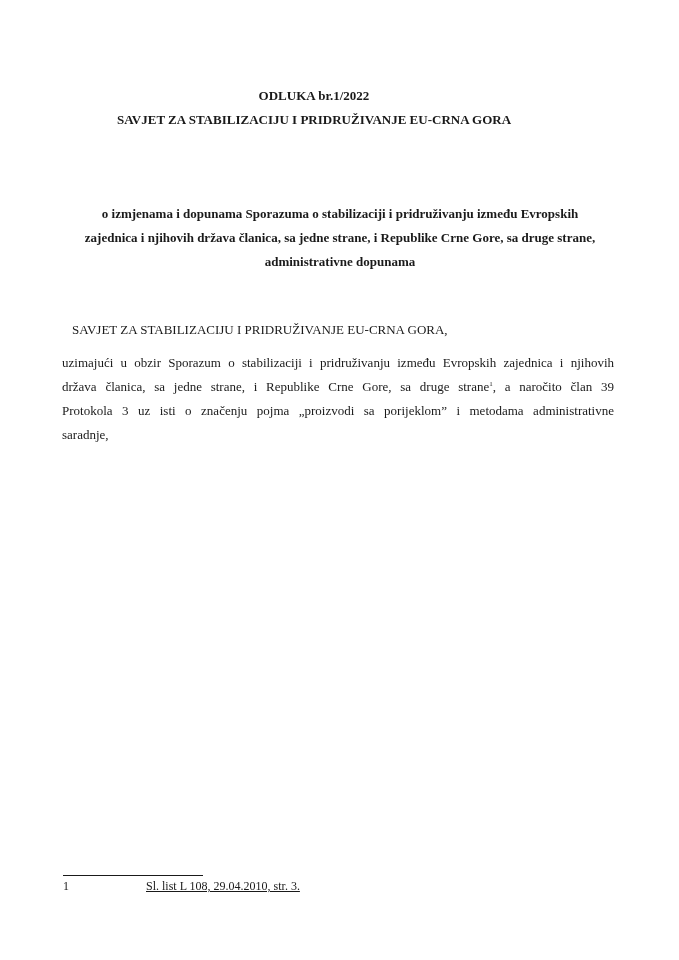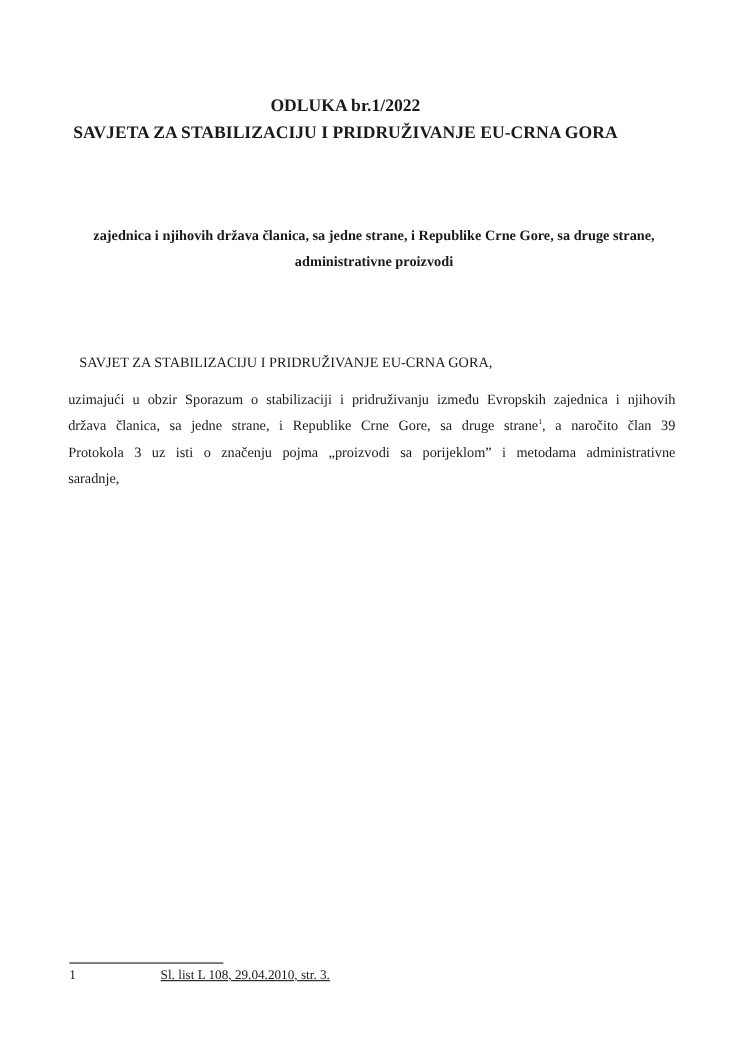--- a/index.html
+++ b/index.html
@@ -1,44 +1,45 @@
 <!DOCTYPE html>
 <html><head>
 <meta charset="utf-8">
 <style>
   html, body { margin: 0; padding: 0; background: #ffffff; }
   body { width: 679px; height: 960px; position: relative; overflow: hidden;
          font-family: "Liberation Serif", "DejaVu Serif", serif; color: #1a1a1a; }
   .page { position: absolute; left: 0; top: 0; width: 679px; height: 960px; background: #fff; }
-  .center { position: absolute; left: 0; width: 628px; text-align: center; font-weight: bold; font-size: 16px; }
+  .center { position: absolute; left: 0; width: 628px; text-align: center; font-weight: bold; font-size: 13px; }
   .t1 { top: 88px; }
   .t2 { top: 112px; }
   .t3 { top: 159px; }
   .subject { position: absolute; left: 62px; width: 556px; top: 202px; text-align: center;
              font-weight: bold; font-size: 13px; line-height: 24px; }
   .subject span { display: block; }
   .council { position: absolute; left: 62px; top: 322px; font-size: 13px; margin-left: 10px; }
   .body-para { position: absolute; left: 62px; width: 552px; top: 351px; font-size: 13px; line-height: 24px; }
   .body-para .line { display: block; text-align: justify; text-align-last: justify; height: 24px; font-family: Liberation Serif, serif; }
   .body-para .line.last { text-align-last: left; }
   sup { font-size: 7px; vertical-align: super; line-height: 0; }
   .fn-rule { position: absolute; left: 63px; top: 875px; width: 140px; height: 1px; background: #1a1a1a; }
   .fn-num { position: absolute; left: 63px; top: 879px; font-size: 12px; }
   .fn-text { position: absolute; left: 146px; top: 879px; font-size: 12px; text-decoration: underline; }
 </style>
 </head>
 <body>
 
 <div class="page">
   <div class="center t1">ODLUKA br.1/2022</div>
-  <div class="center t2">SAVJETA ZA STABILIZACIJU I PRIDRUŽIVANJE EU-CRNA GORA</div>
+  <div class="center t2">SAVJET ZA STABILIZACIJU I PRIDRUŽIVANJE EU-CRNA GORA</div>
 
   <div class="subject">
+    <span>o izmjenama i dopunama Sporazuma o stabilizaciji i pridruživanju između Evropskih</span>
     <span>zajednica i njihovih država članica, sa jedne strane, i Republike Crne Gore, sa druge strane,</span>
-    <span>administrativne proizvodi</span>
+    <span>administrativne dopunama</span>
   </div>
 
   <div class="council">SAVJET ZA STABILIZACIJU I PRIDRUŽIVANJE EU-CRNA GORA,</div>
 
   <div class="body-para">
     <span class="line">uzimajući u obzir Sporazum o stabilizaciji i pridruživanju između Evropskih zajednica i njihovih</span>
     <span class="line"><span>država članica, sa jedne strane, i Republike Crne Gore, sa druge strane</span><sup>1</sup><span>, a naročito član 39</span></span>
     <span class="line">Protokola 3 uz isti o značenju pojma „proizvodi sa porijeklom” i metodama administrativne</span>
     <span class="line last">saradnje,</span>
   </div>

